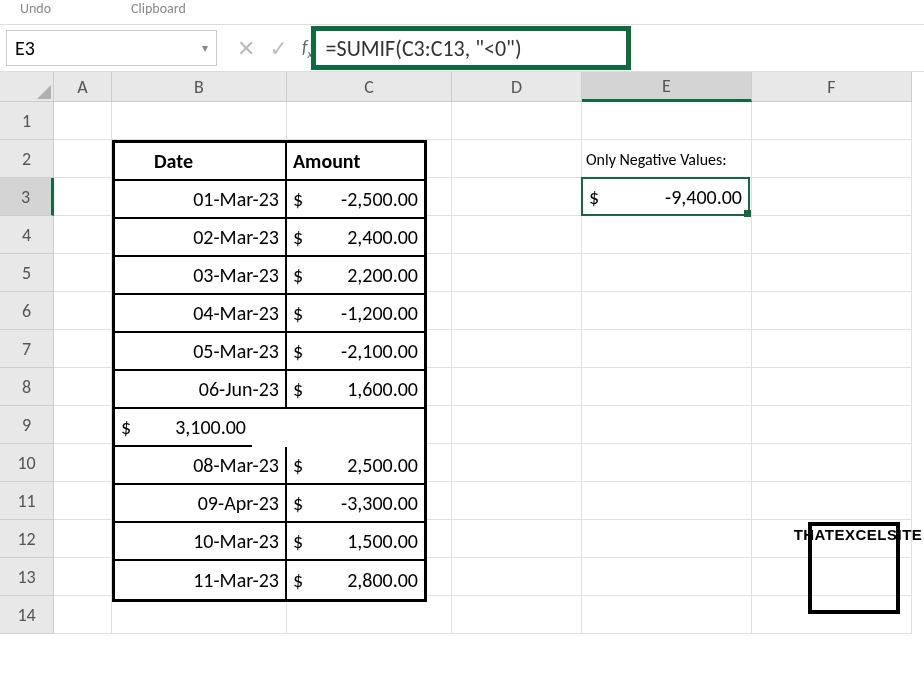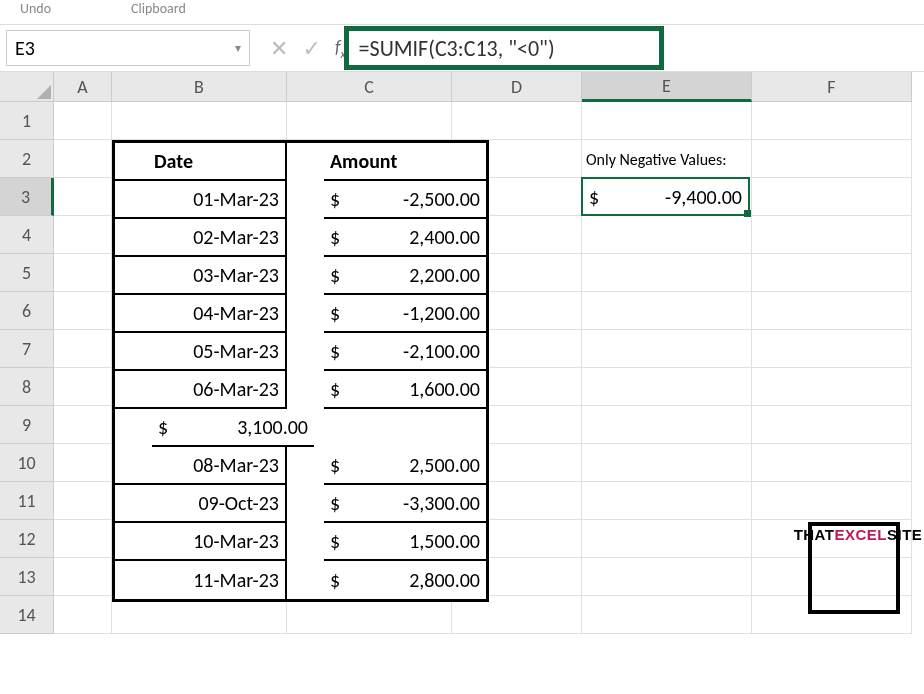--- a/index.html
+++ b/index.html
@@ -30,21 +30,21 @@
     }
     .formula-row {
       display: flex;
       align-items: center;
       height: 48px;
       border-top: 1px solid #ddd;
       border-bottom: 1px solid #ddd;
       padding-right: 10px;
     }
     .name-box {
-      width: 244px;
+      width: 211px;
       height: 36px;
       border: 1px solid #ccc;
       margin-left: 6px;
       margin-right: 20px;
       display: flex;
       align-items: center;
       justify-content: space-between;
       padding: 0 8px;
       font-size: 20px;
       background: #fff;
@@ -181,21 +181,21 @@
       display: flex;
       align-items: center;
       font-size: 20px;
       padding: 0 6px;
       border-bottom: 2px solid #000;
       border-right: 2px solid #000;
     }
     .tbl-row:last-child .tbl-cell { border-bottom: none; }
     .tbl-cell:last-child { border-right: none; }
     .tbl-date { width: 172px; justify-content: flex-end; padding-left: 39px; }
-    .tbl-amt { width: 162px; justify-content: space-between; margin-left: 37px; }
+    .tbl-amt { width: 137px; justify-content: space-between; }
     .tbl-header { font-weight: bold; justify-content: flex-start; }
     .label-e2 {
       position: absolute;
       left: 528px;
       top: 38px;
       height: 38px;
       display: flex;
       align-items: center;
       font-size: 16px;
       padding: 0 4px;
@@ -232,21 +232,21 @@
       border: 4px solid #000;
       display: flex;
       justify-content: center;
       padding-left: 8px;
       font-family: Arial, sans-serif;
       font-weight: bold;
       font-size: 15px;
       line-height: 1.15;
       letter-spacing: 0.5px;
     }
-    .watermark .green { color: #be185d; }
+    .watermark .green { color: #000000; }
   </style>
 </head>
 <body>
 
 <div class="ribbon-tabs">
   <span>Undo</span>
   <span class="clipboard">Clipboard</span>
 </div>
 
 <div class="formula-row">
@@ -442,41 +442,41 @@
             </div>
           </div>
           <div class="tbl-row">
             <div class="tbl-cell tbl-date">05-Mar-23</div>
             <div class="tbl-cell tbl-amt">
               <span>$</span>
               <span>-2,100.00</span>
             </div>
           </div>
           <div class="tbl-row">
-            <div class="tbl-cell tbl-date">06-Mar-23</div>
+            <div class="tbl-cell tbl-date">06-Jun-23</div>
             <div class="tbl-cell tbl-amt">
               <span>$</span>
               <span> 1,600.00</span>
             </div>
           </div>
           <div class="tbl-row">
             <div class="tbl-cell tbl-amt">
               <span>$</span>
               <span> 3,100.00</span>
             </div>
           </div>
           <div class="tbl-row">
             <div class="tbl-cell tbl-date">08-Mar-23</div>
             <div class="tbl-cell tbl-amt">
               <span>$</span>
               <span> 2,500.00</span>
             </div>
           </div>
           <div class="tbl-row">
-            <div class="tbl-cell tbl-date">09-Oct-23</div>
+            <div class="tbl-cell tbl-date">09-Apr-23</div>
             <div class="tbl-cell tbl-amt">
               <span>$</span>
               <span>-3,300.00</span>
             </div>
           </div>
           <div class="tbl-row">
             <div class="tbl-cell tbl-date">10-Mar-23</div>
             <div class="tbl-cell tbl-amt">
               <span>$</span>
               <span> 1,500.00</span>

